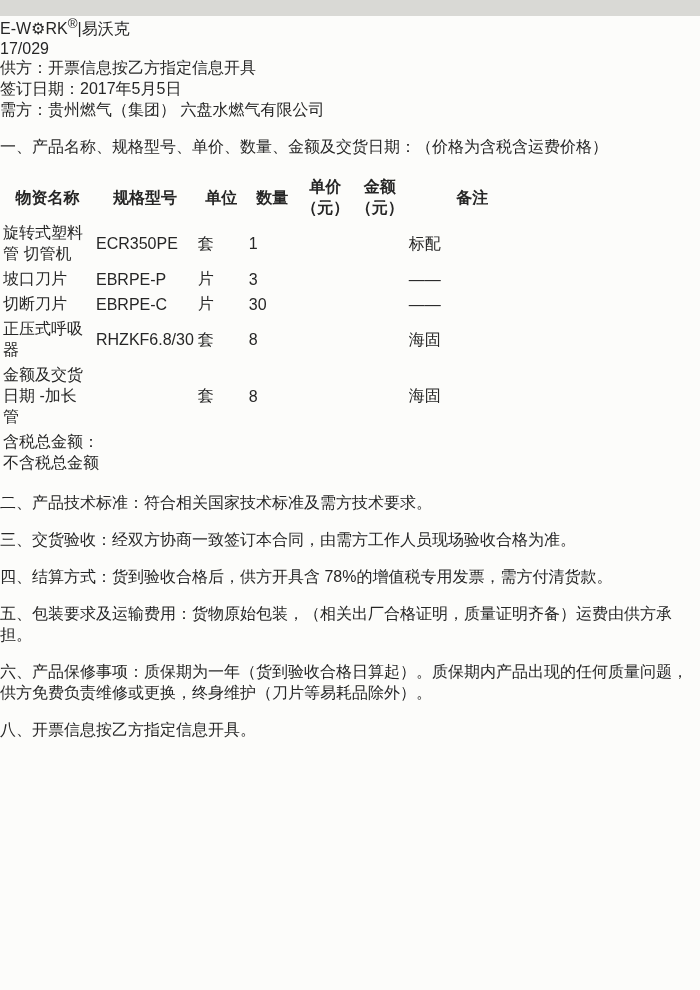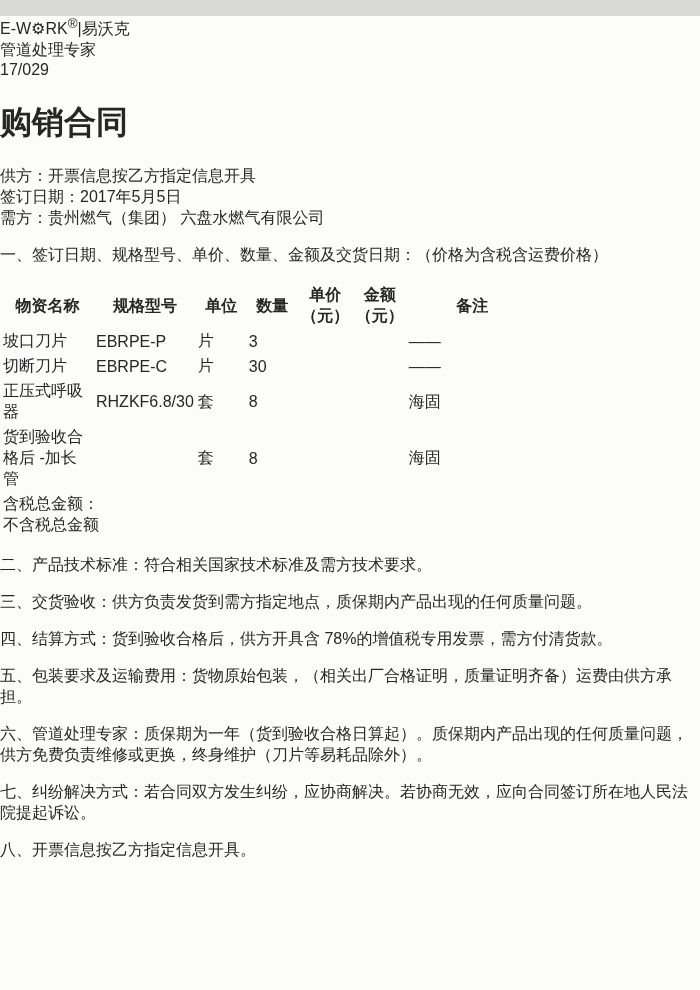--- a/index.html
+++ b/index.html
@@ -80,41 +80,37 @@
 <div class="page">
 
   <div class="edge-left"></div>
   <div class="edge-right"></div>
   <div class="corner-mark"></div>
   <div class="tick-mark"></div>
 
   <div class="logo">
     <span class="lg-en"><span>E-W</span><span class="gear">⚙</span><span>RK</span><sup class="reg">®</sup></span><span class="lg-div">|</span><span class="lg-cjk">易沃克</span>
   </div>
-  <div class="tagline">
-    <span class="dash"></span><span>管道处理专家</span>
-  </div>
   <div class="rule"></div>
 
   <div class="hw page-no">17/029</div>
 
-  <h1 class="title">购销合同</h1>
 
 
   <div class="party supplier">
     <span class="lbl">供方：</span><span>开票信息按乙方指定信息开具</span>
   </div>
   <div class="meta date">
     <span class="lbl">签订日期：</span><span class="hw date-v">2017年5月5日</span>
   </div>
   <div class="party buyer">
     <span class="lbl">需方：</span><span>贵州燃气（集团） 六盘水燃气有限公司</span>
   </div>
 
-  <p class="sec1">一、签订日期、规格型号、单价、数量、金额及交货日期：（价格为含税含运费价格）</p>
+  <p class="sec1">一、产品名称、规格型号、单价、数量、金额及交货日期：（价格为含税含运费价格）</p>
 
   <table class="items">
     <colgroup>
       <col style="width:91px">
         <col style="width:88px">
         <col style="width:49px">
       <col style="width:49px">
         <col style="width:53px">
         <col style="width:52px">
         <col style="width:129px">
@@ -127,20 +123,30 @@
           <th>数量</th>
           <th>单价
 （元）</th>
           <th>金额
 （元）</th>
           <th>备注</th>
         </tr>
     </thead>
     <tbody>
         <tr>
+          <td>旋转式塑料管
+切管机</td>
+          <td>ECR350PE</td>
+          <td>套</td>
+          <td>1</td>
+          <td class="cell-price"></td>
+          <td class="cell-amount"></td>
+          <td>标配</td>
+        </tr>
+        <tr>
           <td>坡口刀片</td>
           <td>EBRPE-P</td>
           <td>片</td>
           <td>3</td>
           <td class="cell-price"></td>
           <td class="cell-amount"></td>
           <td>——</td>
         </tr>
         <tr>
           <td>切断刀片</td>
@@ -154,21 +160,21 @@
         <tr>
           <td>正压式呼吸器</td>
           <td>RHZKF6.8/30</td>
           <td>套</td>
           <td>8</td>
           <td class="cell-price"></td>
           <td class="cell-amount"></td>
           <td>海固</td>
         </tr>
         <tr>
-          <td>货到验收合格后
+          <td>金额及交货日期
 -加长管</td>
           <td></td>
           <td>套</td>
           <td>8</td>
           <td class="cell-price"></td>
           <td class="cell-amount"></td>
           <td>海固</td>
         </tr>
       </tbody>
     <tfoot>
@@ -176,24 +182,23 @@
         <td colspan="7">
           <div class="t1">含税总金额：</div>
           <div class="t2">不含税总金额</div>
         </td>
       </tr>
     </tfoot>
   </table>
 
   <div class="clauses">
       <p>二、产品技术标准：符合相关国家技术标准及需方技术要求。</p>
-      <p>三、交货验收：供方负责发货到需方指定地点，质保期内产品出现的任何质量问题。</p>
+      <p>三、交货验收：经双方协商一致签订本合同，由需方工作人员现场验收合格为准。</p>
       <p>四、结算方式：货到验收合格后，供方开具含 78%的增值税专用发票，需方付清货款。</p>
       <p>五、包装要求及运输费用：货物原始包装，（相关出厂合格证明，质量证明齐备）运费由供方承担。</p>
-      <p>六、管道处理专家：质保期为一年（货到验收合格日算起）。质保期内产品出现的任何质量问题，供方免费负责维修或更换，终身维护（刀片等易耗品除外）。</p>
-      <p>七、纠纷解决方式：若合同双方发生纠纷，应协商解决。若协商无效，应向合同签订所在地人民法院提起诉讼。</p>
+      <p>六、产品保修事项：质保期为一年（货到验收合格日算起）。质保期内产品出现的任何质量问题，供方免费负责维修或更换，终身维护（刀片等易耗品除外）。</p>
       <p>八、开票信息按乙方指定信息开具。</p>
     </div>
 
   <div class="ink-comma"></div>
   <div class="ink-dot"></div>
 
 </div>
 
 </body></html>

